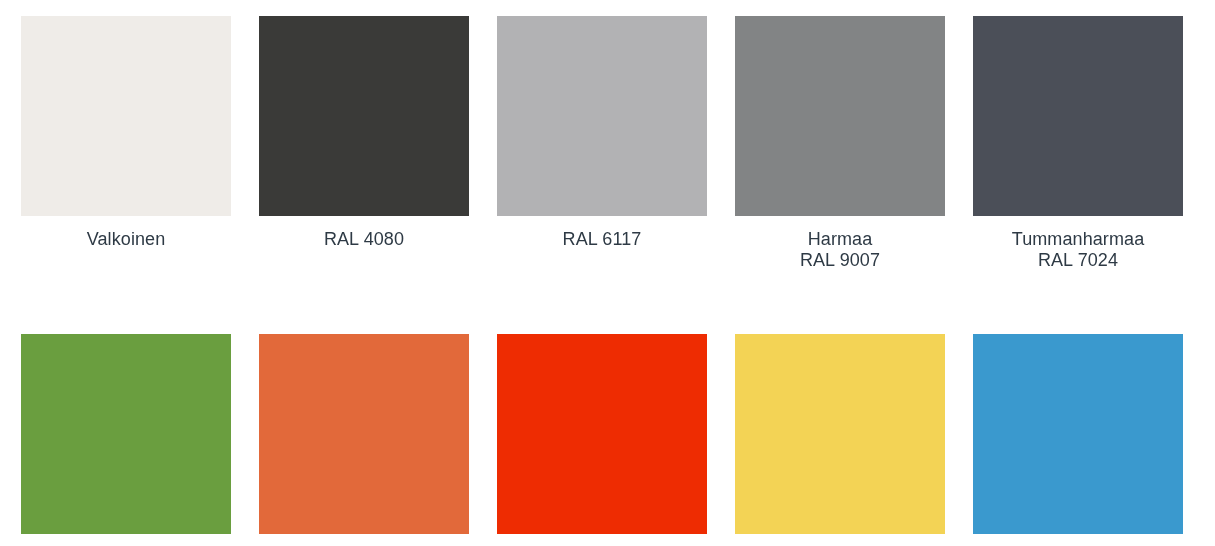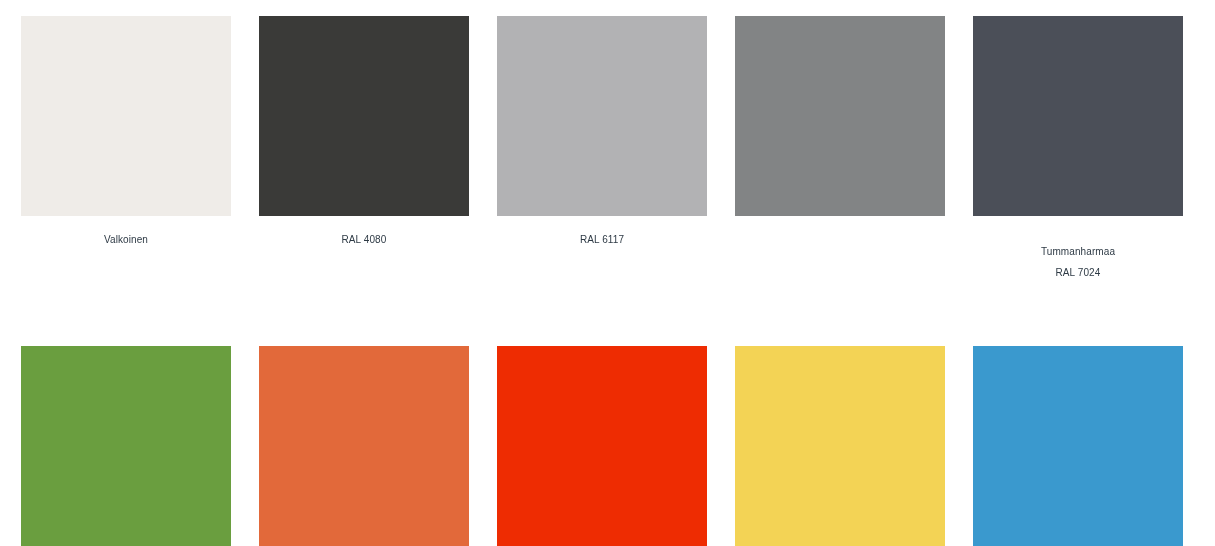--- a/index.html
+++ b/index.html
@@ -33,32 +33,31 @@
   }
   .cell {
     width: 210px;
     margin-right: 28px;
     display: flex;
     flex-direction: column;
     align-items: center;
   }
   .cell:last-child {
     margin-right: 16px;
-    gap: 12px;
   }
   .swatch {
     width: 210px;
     height: 200px;
     display: block;
   }
   .caption {
     width: 210px;
     text-align: center;
     color: #2e3a45;
-    font-size: 10px;
+    font-size: 18px;
     line-height: 21px;
     padding-top: 13px;
     letter-spacing: 0.1px;
   }
   .caption .name {
     display: block;
   }
   .caption .code {
     display: block;
   }
@@ -82,20 +81,24 @@
       </div>
     </div>
     <div class="cell">
       <div class="swatch" style="background-color: rgb(178, 178, 180);"></div>
       <div class="caption" style="color: rgb(46, 58, 69);">
         <span class="code">RAL 6117</span>
       </div>
     </div>
     <div class="cell">
       <div class="swatch" style="background-color: rgb(130, 132, 133);"></div>
+      <div class="caption" style="color: rgb(46, 58, 69);">
+        <span class="name">Harmaa</span>
+        <span class="code">RAL 9007</span>
+      </div>
     </div>
     <div class="cell">
       <div class="swatch" style="background-color: rgb(75, 79, 88);"></div>
       <div class="caption" style="color: rgb(46, 58, 69);">
         <span class="name">Tummanharmaa</span>
         <span class="code">RAL 7024</span>
       </div>
     </div>
   </div>
 

